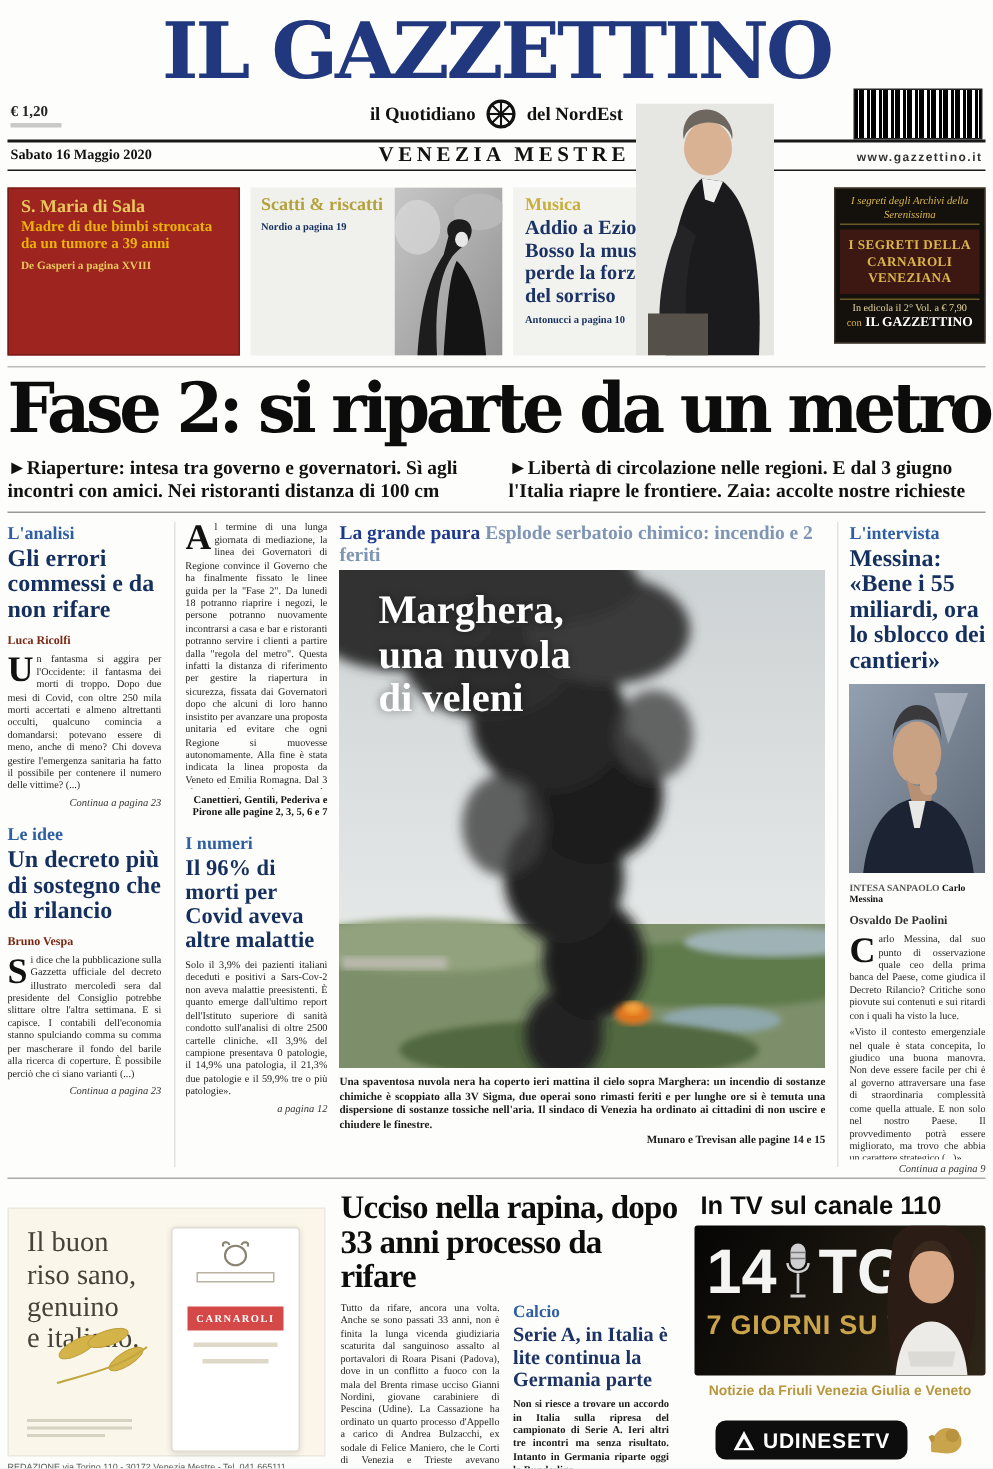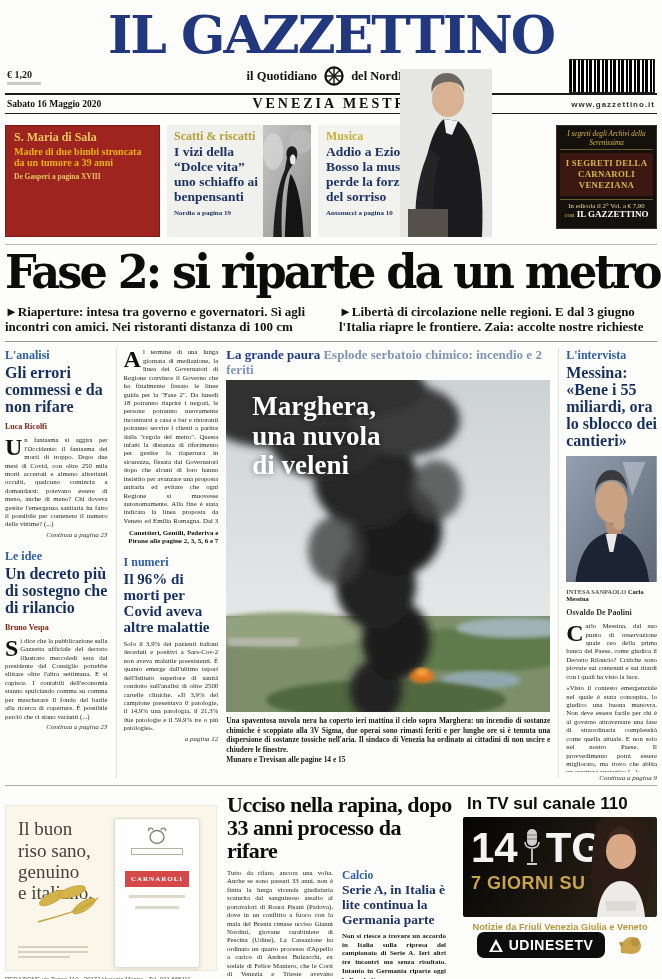--- a/index.html
+++ b/index.html
@@ -26,21 +26,21 @@
     height:21px; display:flex; align-items:center; justify-content:space-between; padding:0 2px; }
   .band-date { font-weight:bold; font-size:9.5px; color:#111; }
   .band-edition { font-weight:bold; font-size:14px; letter-spacing:3px; color:#111; }
   .band-site { font-size:8px; letter-spacing:1px; color:#333; font-family:"Liberation Sans",sans-serif; font-weight:bold; }
   
   .top-strip { display:flex; gap:7px; height:112px; margin-top:8px; }
   .box-local { width:155px; background:#9e2420; border:1px solid #7c1a16; padding:5px 8px; }
   .kicker-gold { color:#e9c75c; font-weight:bold; font-size:12px; line-height:1.1; }
   .local-title { color:#eab308; font-weight:bold; font-size:10px; line-height:1.1; margin-top:2px; }
   .local-ref { color:#e9c75c; font-size:7.5px; font-weight:bold; margin-top:4px; }
-  .box-scatti { width:144px; background:#f0f0ec; display:flex; }
+  .box-scatti { width:168px; background:#f0f0ec; display:flex; }
   .scatti-text { width:96px; padding:5px 4px 5px 7px; }
   .kicker-olive { color:#b3a23c; font-weight:bold; font-size:12px; line-height:1.1; }
   .navy-title { color:#1c3366; font-weight:bold; font-size:13.5px; line-height:1.1; margin-top:2px; }
   .small-ref { color:#15305f; font-size:7px; font-weight:bold; margin-top:4px; }
   .scatti-photo { flex:1; }
   .box-musica { width:172px; background:#f2f3ef; position:relative; padding:5px 8px; }
   .musica-text { width:92px; }
   .bosso-photo { position:absolute; right:-2px; bottom:0; width:92px; height:168px; z-index:3; }
   .box-promo { width:101px; margin-left:auto; height:104px; background:#14100c; border:1px solid #3a3226;
     text-align:center; padding:4px 3px; display:flex; flex-direction:column; }
@@ -82,21 +82,21 @@
   
   .kicker-row { font-size:13px; line-height:1.1; margin-bottom:3px; }
   .kicker-main { font-weight:bold; color:#1d3a8f; }
   .kicker-sub { color:#7e95b5; font-weight:bold; }
   .photo-main { position:relative; width:324px; height:332px; overflow:hidden; }
   .photo-main svg { position:absolute; inset:0; }
   .photo-overlay { position:absolute; top:12px; left:26px; white-space:pre-line;
     font-weight:bold; font-size:27px; line-height:1.1; color:#fff;
     text-shadow:0 0 6px rgba(0,0,0,0.45); }
   .photo-caption { margin-top:4px; font-size:7.4px; font-weight:bold; line-height:1.3; text-align:justify; }
-  .caption-sig { font-size:7.4px; font-weight:bold; text-align:left; }
+  .caption-sig { font-size:7.4px; font-weight:bold; text-align:right; }
   
   .portrait { width:100%; height:126px; margin:2px 0 2px; }
   .photo-tagline { font-size:6.4px; margin-bottom:3px; }
   .photo-tag { font-weight:bold; color:#555; }
   .photo-nm { font-weight:bold; color:#111; }
   
   .bottom { border-top:1px solid #aaa; margin-top:7px; padding-top:8px; display:flex; gap:10px; height:186px; }
   .ad-rice { width:212px; background:#faf6e9; border:1px solid #eceadf; position:relative; padding:12px;margin-top:11px; }
   .rice-headline { white-space:pre-line; font-size:19px; line-height:1.12; color:#45423a; }
   .rice-bag { position:absolute; right:16px; top:12px; width:86px; height:150px; background:#fff;
@@ -121,21 +121,21 @@
   .calcio-body { font-size:7px; font-weight:bold; line-height:1.28; text-align:justify; max-height:72px; overflow:hidden; }
   .ad-tv { width:194px; font-family:"Liberation Sans",sans-serif; }
   .tv-headline { font-weight:bold; font-size:17px; color:#0d0d0d; padding-left:4px; }
   .tv-banner { position:relative; height:100px; margin-top:3px; border-radius:2px; overflow:hidden;
     background:linear-gradient(120deg,#050505 0%,#1c170f 55%,#2e2617 100%); }
   .tv-row { display:flex; align-items:center; gap:6px; padding:10px 0 0 8px; }
   .tv-num, .tv-tg { font-size:42px; line-height:42px; font-weight:bold; color:#f4f4f2; }
   .tv-days { color:#c9a44c; font-weight:bold; font-size:18px; letter-spacing:0.5px; padding:4px 0 0 8px; text-align:left; }
   .tv-anchor { position:absolute; right:0; top:0; width:72px; height:100px; }
   .tv-note { color:#b8963e; font-weight:bold; font-size:9.3px; margin-top:5px; text-align:center; }
-  .tv-brand-row { display:flex; align-items:center; justify-content:center; gap:12px; margin-top:0; }
+  .tv-brand-row { display:flex; align-items:center; justify-content:center; gap:12px; margin-top:15px; }
   .tv-pill { background:#0d0d0d; color:#fff; border-radius:7px; padding:5px 12px; font-weight:bold;
     font-size:14px; letter-spacing:0.5px; display:flex; align-items:center; gap:6px; }
   .page-footer { margin-top:5px; font-family:"Liberation Sans",sans-serif; font-size:6px; color:#555; }
 </style>
 </head>
 <body>
 
 <div class="page">
 
   <header class="masthead">
@@ -167,21 +167,20 @@
 
   <div class="top-strip">
     <div class="box-local">
       <div class="kicker-gold">S. Maria di Sala</div>
       <div class="local-title">Madre di due bimbi stroncata da un tumore a 39 anni</div>
       <div class="local-ref">De Gasperi a pagina XVIII</div>
     </div>
     <div class="box-scatti">
       <div class="scatti-text">
         <div class="kicker-olive">Scatti &amp; riscatti</div>
-        <div class="navy-title">I vizi della “Dolce vita” uno schiaffo ai benpensanti</div>
         <div class="small-ref">Nordio a pagina 19</div>
       </div>
       <svg class="scatti-photo" viewBox="0 0 66 110" preserveAspectRatio="none">
         <defs>
             <linearGradient id="bwg" x1="0" y1="0" x2="1" y2="1">
           <stop offset="0" stop-color="#c6c6c6"></stop>
               <stop offset="0.6" stop-color="#a7a7a7"></stop>
               <stop offset="1" stop-color="#8e8e8e"></stop>
         </linearGradient>
           </defs>

